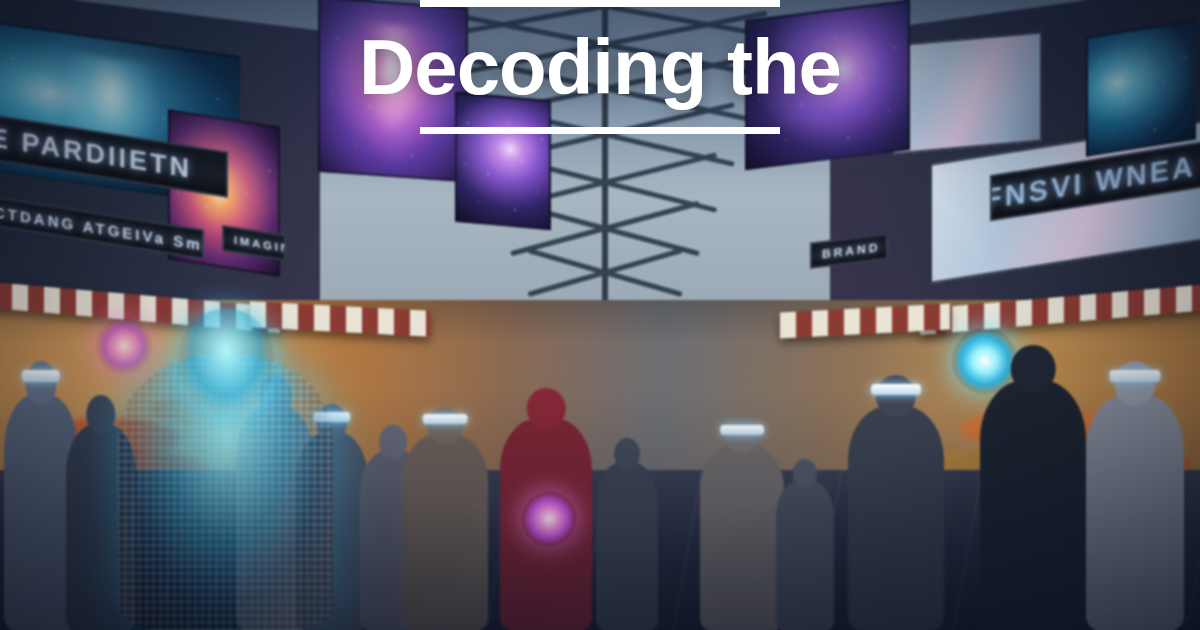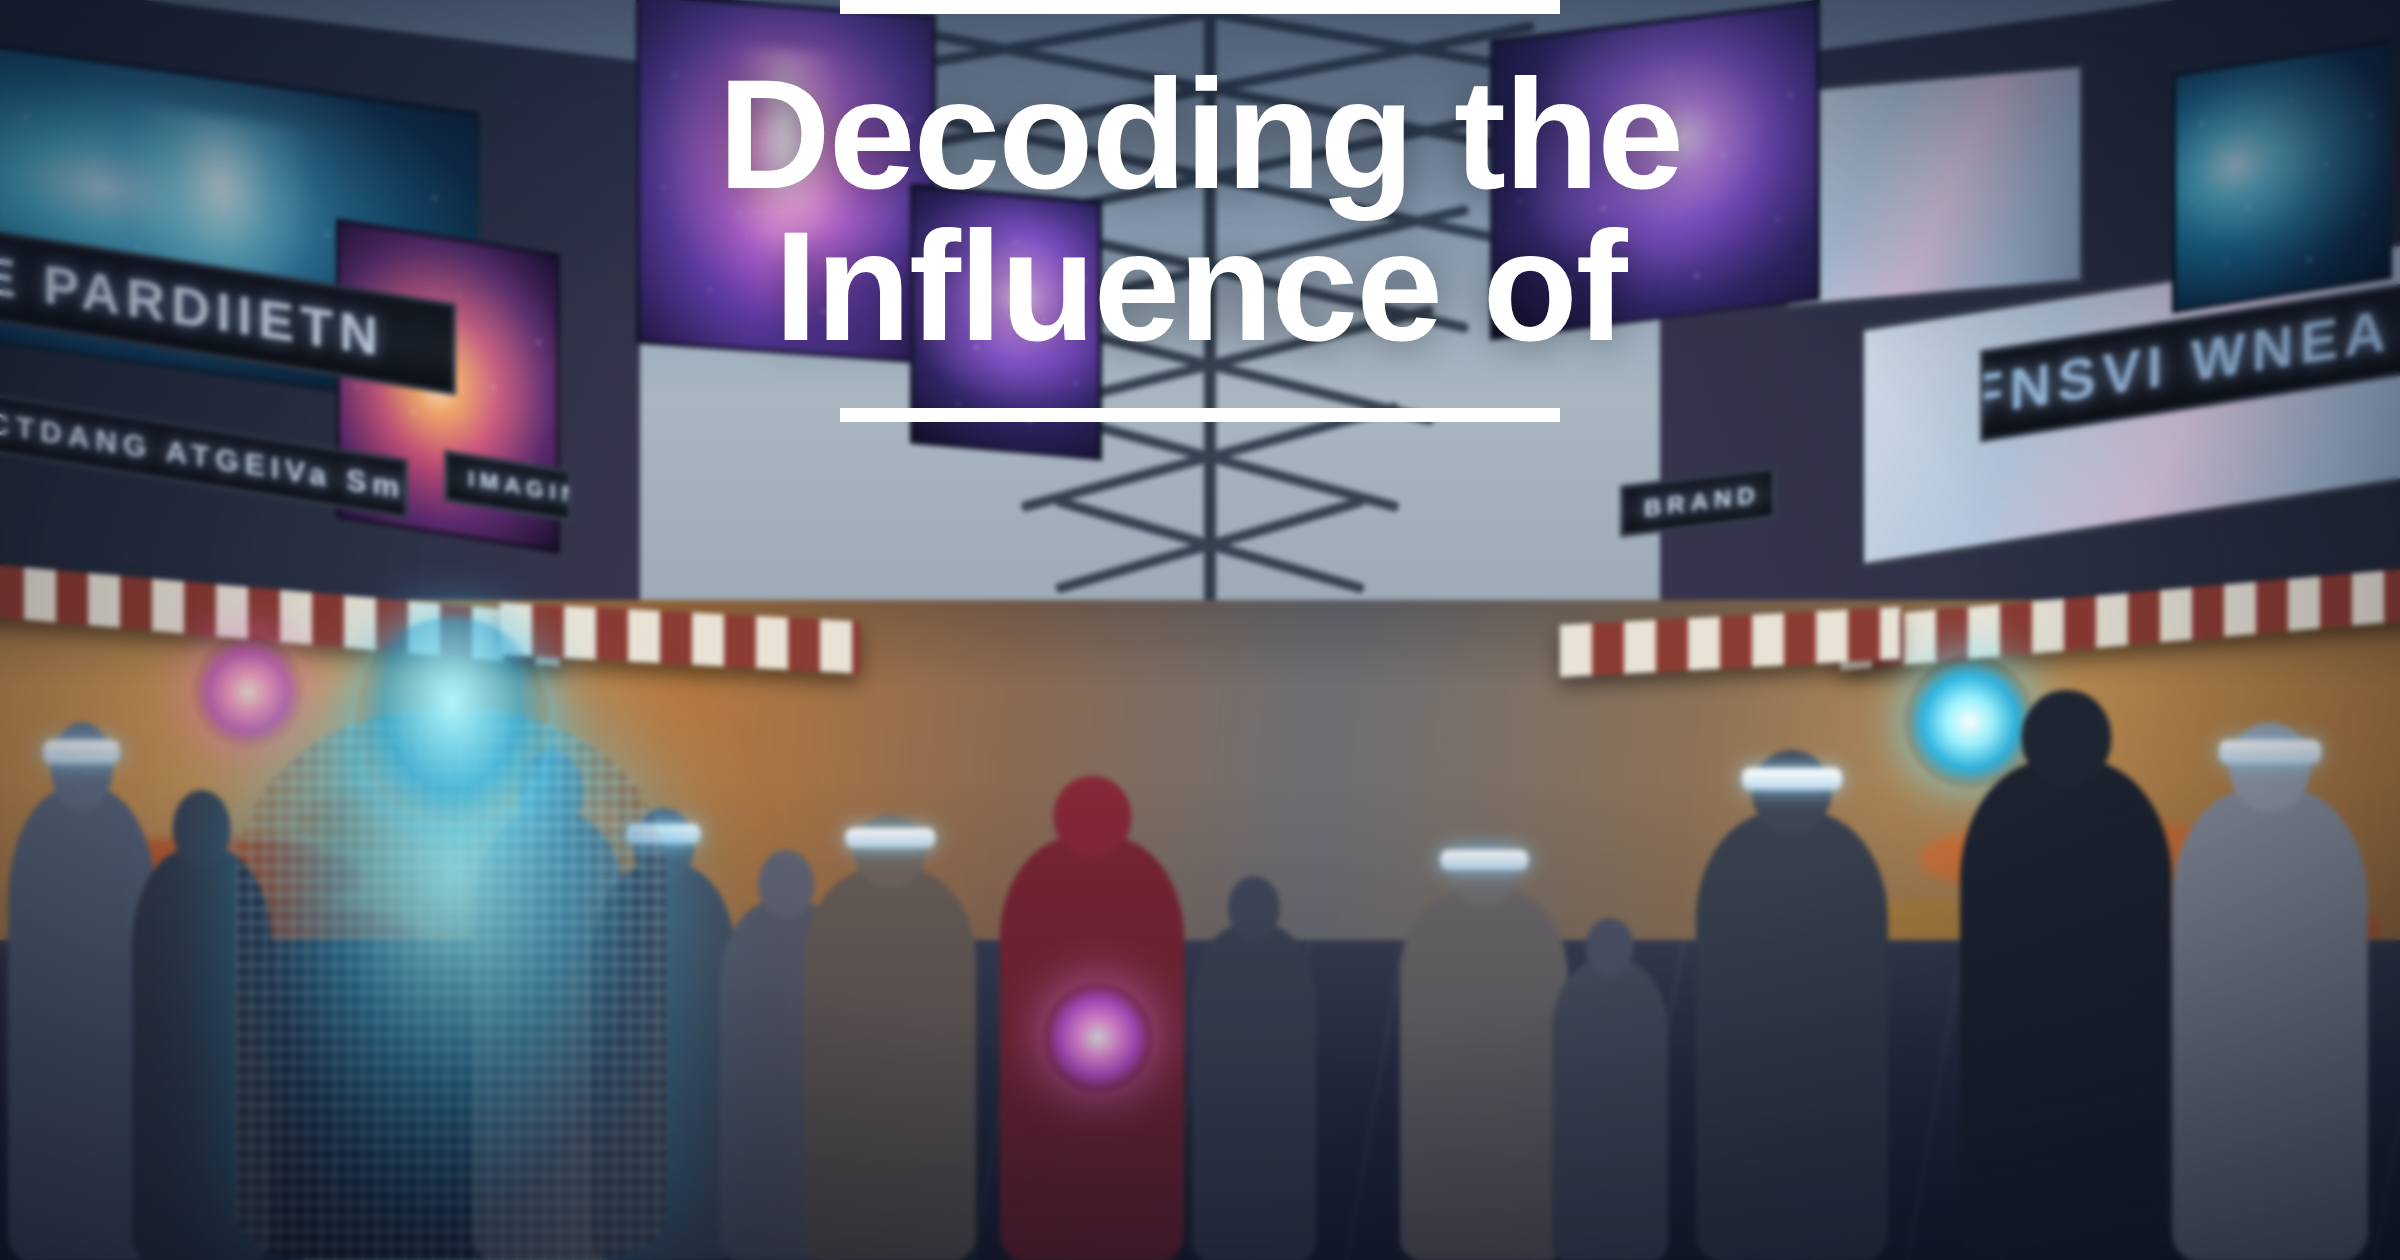--- a/index.html
+++ b/index.html
@@ -376,19 +376,18 @@
     <div class="blurpass"></div>
     <div class="grade"></div>
     <div class="vignette"></div>
   </div>
 
   <div class="overlay">
     <div class="rule top"></div>
 
     <h1 class="title">
       <span class="ln">Decoding the</span>
-      <span class="ln">Influence of</span>
     </h1>
 
     <div class="rule bottom"></div>
   </div>
 
 </div>
 
 </body></html>

